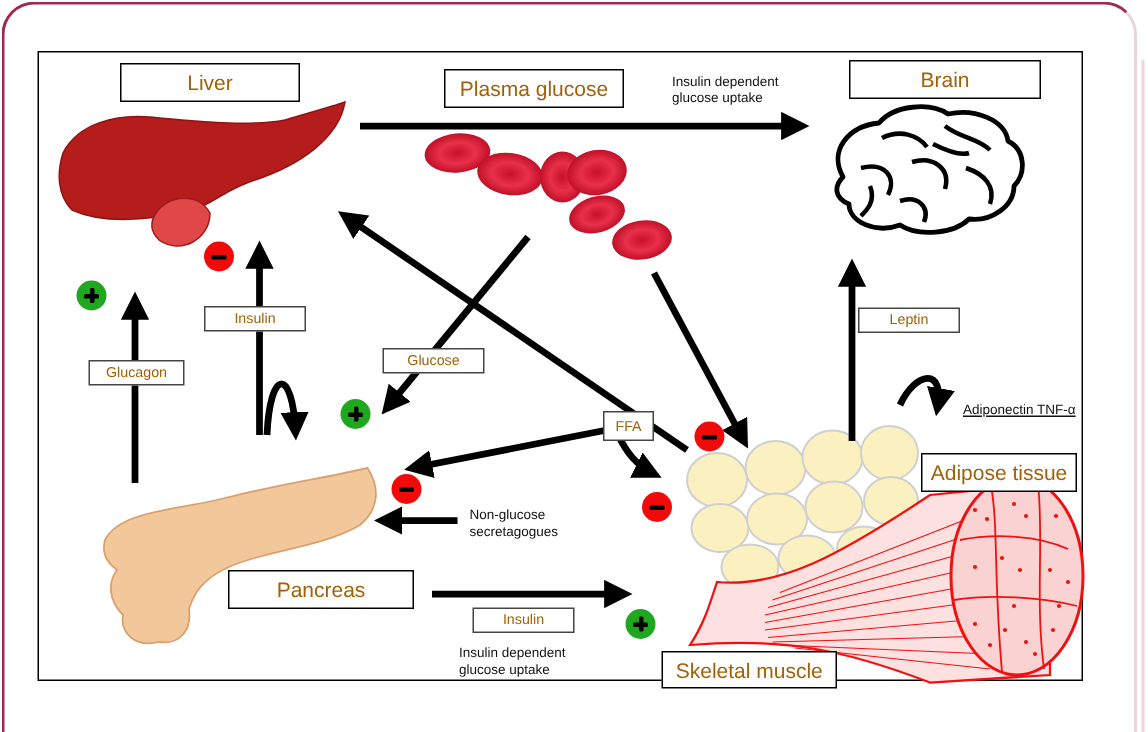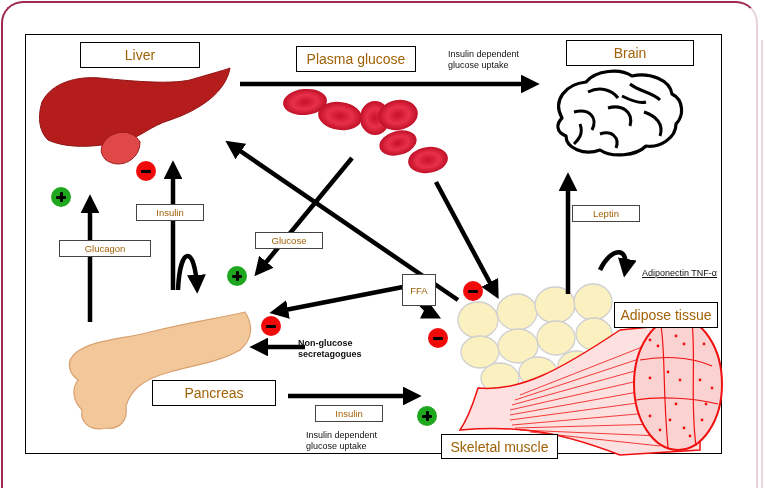--- a/index.html
+++ b/index.html
@@ -152,30 +152,30 @@
 </svg>
 
 <div class="label-box lg" style="left:80px;top:42px;width:120px;height:26px;">Liver</div>
 <div class="label-box lg" style="left:296px;top:46px;width:120px;height:26px;">Plasma glucose</div>
 <div class="label-box lg" style="left:566px;top:40px;width:128px;height:26px;">Brain</div>
 <div class="label-box lg" style="left:152px;top:380px;width:124px;height:26px;">Pancreas</div>
 <div class="label-box lg" style="left:614px;top:302px;width:104px;height:26px;">Adipose tissue</div>
 <div class="label-box lg" style="left:441px;top:434px;width:117px;height:25px;">Skeletal muscle</div>
 
 <div class="label-box sm" style="left:136px;top:204px;width:68px;height:17px;">Insulin</div>
-<div class="label-box sm" style="left:59px;top:240px;width:92px;height:17px;">Glucagon</div>
+<div class="label-box sm" style="left:59px;top:240px;width:64px;height:17px;">Glucagon</div>
 <div class="label-box sm" style="left:255px;top:232px;width:68px;height:17px;">Glucose</div>
-<div class="label-box sm" style="left:402px;top:274px;width:34px;height:32px;">FFA</div>
+<div class="label-box sm" style="left:402px;top:274px;width:34px;height:20px;">FFA</div>
 <div class="label-box sm" style="left:572px;top:205px;width:68px;height:17px;">Leptin</div>
 <div class="label-box sm" style="left:315px;top:405px;width:68px;height:17px;">Insulin</div>
 
 <div class="note" style="left:448px;top:49px;">Insulin dependent
 glucose uptake</div>
 <div class="note" style="left:642px;top:268px;text-decoration:underline;">Adiponectin TNF-α</div>
-<div class="note" style="left:298px;top:338px;font-weight:bold;">Non-glucose
+<div class="note" style="left:313px;top:338px;">Non-glucose
 secretagogues</div>
 <div class="note" style="left:306px;top:430px;">Insulin dependent
 glucose uptake</div>
 
 <div class="sign plus" style="left:51px;top:187px;"></div>
 <div class="sign minus" style="left:136px;top:161px;"></div>
 <div class="sign plus" style="left:227px;top:266px;"></div>
 <div class="sign minus" style="left:261px;top:316px;"></div>
 <div class="sign minus" style="left:428px;top:328px;"></div>
 <div class="sign minus" style="left:463px;top:281px;"></div>

